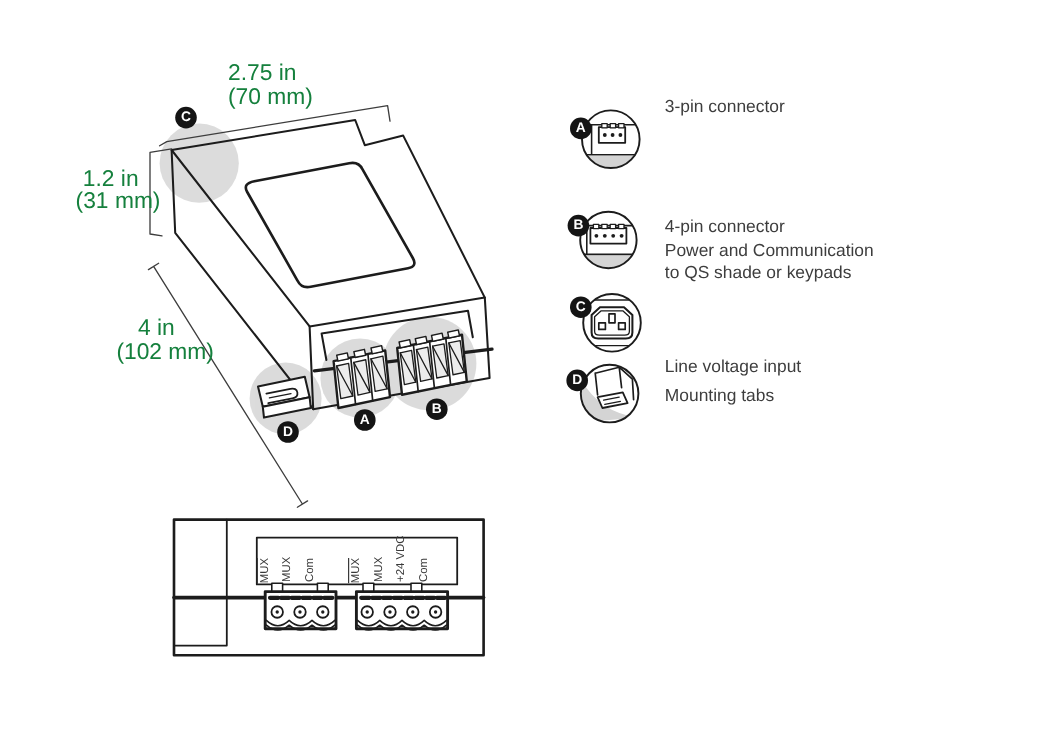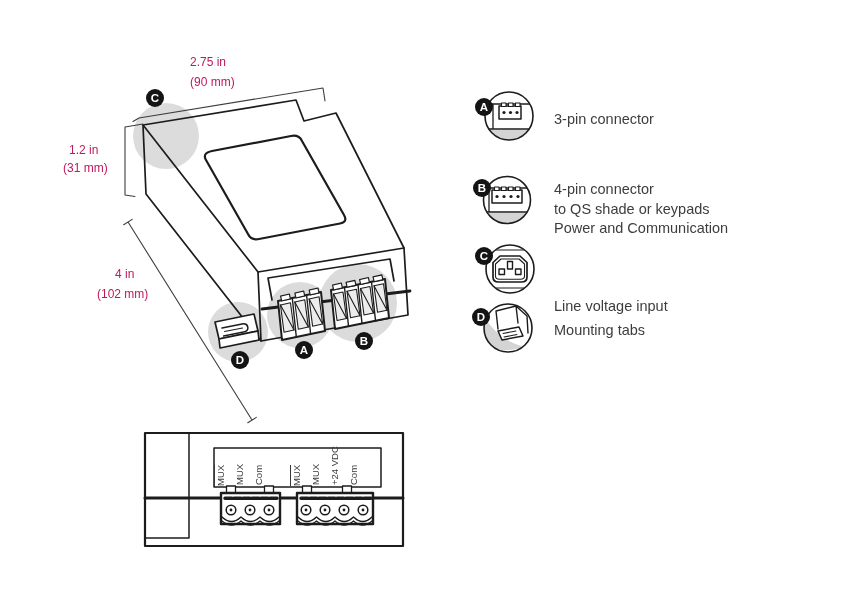--- a/index.html
+++ b/index.html
@@ -2,21 +2,21 @@
 <html><head>
 <meta charset="utf-8">
 <style>
   html,body{margin:0;padding:0;background:#ffffff;}
   .canvas{
     position:relative;width:864px;height:609px;background:#ffffff;
     font-family:"Liberation Sans", sans-serif;color:#3d3d3d;overflow:hidden;
   }
   .art{position:absolute;left:0;top:0;}
   .txt{position:absolute;white-space:nowrap;}
-  .dim{font-size:12px;line-height:20px;color:#be185d;}
+  .dim{font-size:19px;line-height:20px;color:#15803d;}
   .legend-text{font-size:14.5px;line-height:19.5px;color:#3d3d3d;}
   .badge{
     position:absolute;width:18px;height:18px;border-radius:50%;
     background:#141414;color:#ffffff;font-weight:bold;font-size:11.5px;
     display:flex;align-items:center;justify-content:center;
     transform:translate(-50%,-50%);letter-spacing:0;
   }
   .vlabel{
     position:absolute;height:11px;line-height:11px;font-size:9.5px;color:#3a3a3a;
     transform-origin:0 100%;transform:rotate(-90deg);white-space:nowrap;
@@ -241,48 +241,48 @@
           <path stroke-width="1.5" fill="#ffffff" d="M498,331 L519,327 L523,336 L502,340 Z"></path>
           <path stroke-width="1.1" d="M503,333.5 L516,331 M504,337 L517,334.5"></path>
         </g>
         <circle cx="508" cy="328" r="24" stroke-width="1.6"></circle>
       </g>
     </g>
   </svg>
 
   <div class="txt dim" style="left:190px;top:52px;">
     <div>2.75 in</div>
-    <div>(90 mm)</div>
+    <div>(70 mm)</div>
   </div>
   <div class="txt dim" style="left:63px;top:141px;line-height:18px;">
     <div style="padding-left:6px;">1.2 in</div>
     <div>(31 mm)</div>
   </div>
   <div class="txt dim" style="left:97px;top:264px;">
     <div style="padding-left:6px;margin-left:12px;">4 in</div>
     <div>(102 mm)</div>
   </div>
 
   <div class="badge" style="left:155px;top:98px;">C</div>
   <div class="badge" style="left:304px;top:350px;">A</div>
   <div class="badge" style="left:364px;top:341px;">B</div>
   <div class="badge" style="left:240px;top:360px;">D</div>
 
   <div class="badge" style="left:484px;top:107px;">A</div>
   <div class="badge" style="left:482px;top:188px;">B</div>
   <div class="badge" style="left:484px;top:256px;">C</div>
   <div class="badge" style="left:481px;top:317px;">D</div>
 
-  <div class="txt legend-text" style="left:554px;top:110px;">
+  <div class="txt legend-text" style="left:554px;top:80px;">
     <div>3-pin connector</div>
   </div>
   <div class="txt legend-text" style="left:554px;top:180px;">
     <div>4-pin connector</div>
+    <div>Power and Communication</div>
     <div>to QS shade or keypads</div>
-    <div>Power and Communication</div>
   </div>
   <div class="txt legend-text" style="left:554px;top:261px;margin-top:36px;">
     <div>Line voltage input</div>
   </div>
   <div class="txt legend-text" style="left:554px;top:321px;">
     <div>Mounting tabs</div>
   </div>
 
   <div class="vlabel ovl" style="left:225.5px;top:474px;">MUX</div>
   <div class="vlabel" style="left:244.5px;top:474px;">MUX</div>

